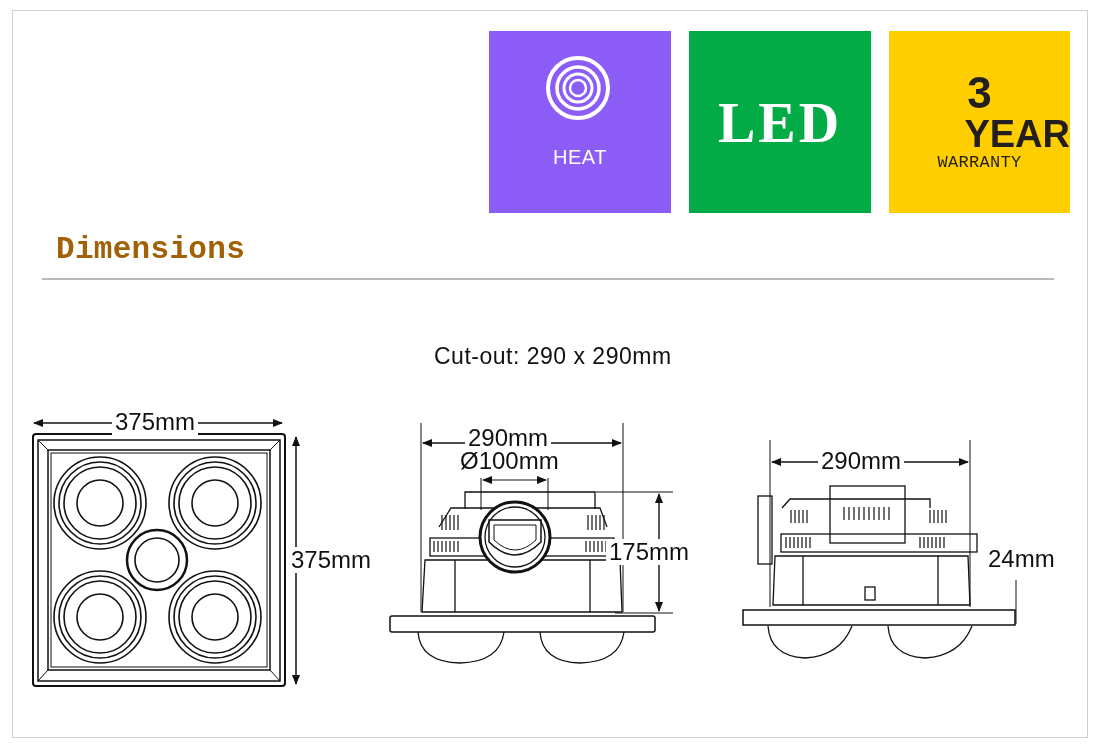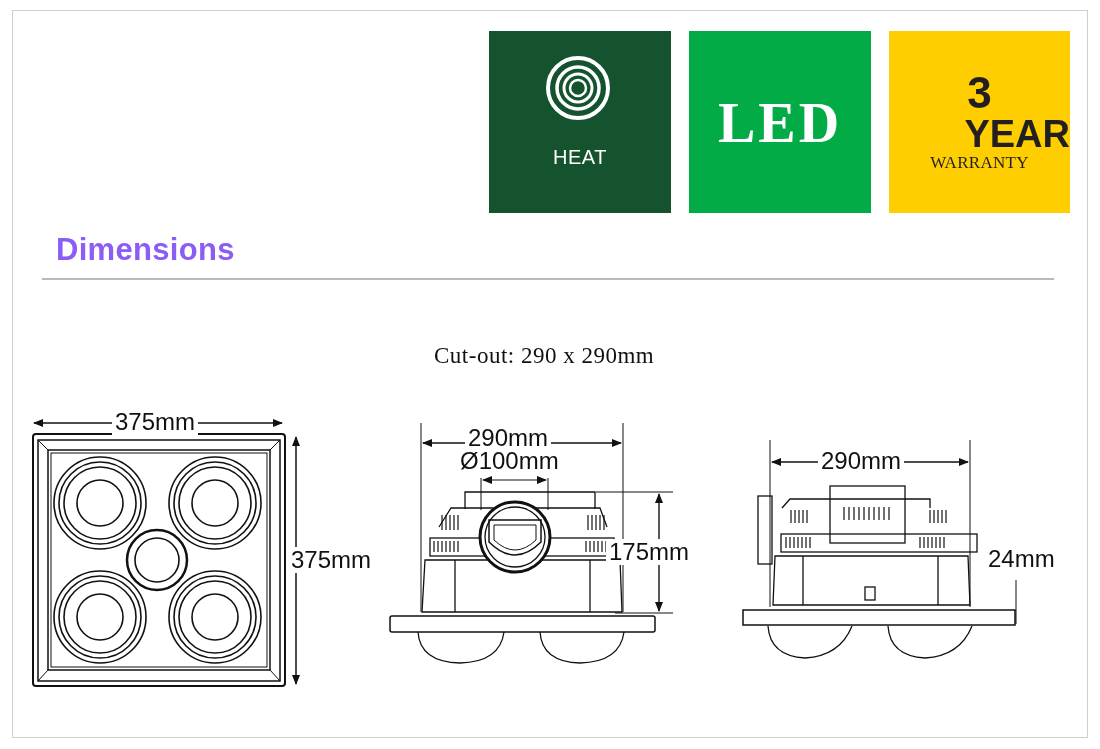--- a/index.html
+++ b/index.html
@@ -1,33 +1,33 @@
 <!DOCTYPE html>
 <html><head>
 <meta charset="utf-8">
 <style>
   * { box-sizing: border-box; margin: 0; padding: 0; }
   html, body { width: 1100px; height: 749px; background: #ffffff; overflow: hidden; }
   body { position: relative; font-family: "DejaVu Sans", "Liberation Sans", sans-serif; color: #111; }
   .frame { position: absolute; left: 12px; top: 10px; width: 1076px; height: 728px; border: 1.5px solid #cfcfcf; }
   .badge { position: absolute; top: 31px; height: 182px; width: 182px; }
-  .badge.heat { left: 489px; background: #14532d; }
+  .badge.heat { left: 489px; background: #8b5cf6; }
   .badge.led { left: 689px; background: #03ab47; }
   .badge.warranty { left: 889px; width: 181px; background: #fece00; }
   .heat-icon { position: absolute; left: 56px; top: 24px; width: 66px; height: 66px; }
   .heat-label { position: absolute; left: 0; width: 100%; text-align: center; color: #fff; font-size: 20px; line-height: 24px; letter-spacing: 0.5px; font-family: "Liberation Sans", sans-serif; }
   .heat-label.l1 { top: 114px; }
   .heat-label.l2 { top: 140px; }
   .led-label { position: absolute; left: 0; width: 100%; top: 62px; text-align: center; color: #fff; font-size: 56px; font-weight: bold; line-height: 60px; letter-spacing: 3px; font-family: Liberation Serif, serif; }
   .w-num { position: absolute; left: 0; width: 100%; top: 38px; text-align: center; font-size: 44px; font-weight: bold; line-height: 48px; color: #231f20; font-family: "Liberation Sans", sans-serif; }
   .w-year { position: absolute; left: 0; width: 100%; top: 82px; text-align: right; font-size: 38px; font-weight: bold; line-height: 42px; color: #231f20; font-family: "Liberation Sans", sans-serif; }
-  .w-text { position: absolute; left: 0; width: 100%; top: 122px; text-align: center; font-size: 17px; line-height: 20px; color: #231f20; font-family: Liberation Serif, serif; letter-spacing: 0.3px; }
-  .section-title { position: absolute; left: 56px; top: 232px; font-size: 31px; font-weight: bold; font-family: Liberation Sans, sans-serif; color: #8b5cf6; letter-spacing: 0.3px; text-align: center; }
+  .w-text { position: absolute; left: 0; width: 100%; top: 122px; text-align: center; font-size: 17px; line-height: 20px; color: #231f20; font-family: Liberation Mono, monospace; letter-spacing: 0.3px; }
+  .section-title { position: absolute; left: 56px; top: 232px; font-size: 31px; font-weight: bold; font-family: Liberation Mono, monospace; color: #a16207; letter-spacing: 0.3px; text-align: center; }
   .rule { position: absolute; left: 42px; top: 278px; width: 1012px; height: 2px; background: #b9b9b9; }
-  .cutout { position: absolute; left: 434px; top: 343px; font-size: 23px; font-family: Liberation Serif, serif; color: #111; letter-spacing: 0.5px; }
+  .cutout { position: absolute; left: 434px; top: 343px; font-size: 23px; font-family: Liberation Sans, sans-serif; color: #111; letter-spacing: 0.5px; }
   .dim { position: absolute; font-family: "Liberation Sans", sans-serif; color: #111; font-size: 24px; line-height: 26px; background: #fff; padding: 0 3px; }
   svg.drawing { position: absolute; left: 0; top: 0; }
 </style>
 </head>
 <body>
 
 <div class="frame"></div>
 
 <div class="badge heat">
   <svg class="heat-icon" viewBox="0 0 66 66">

